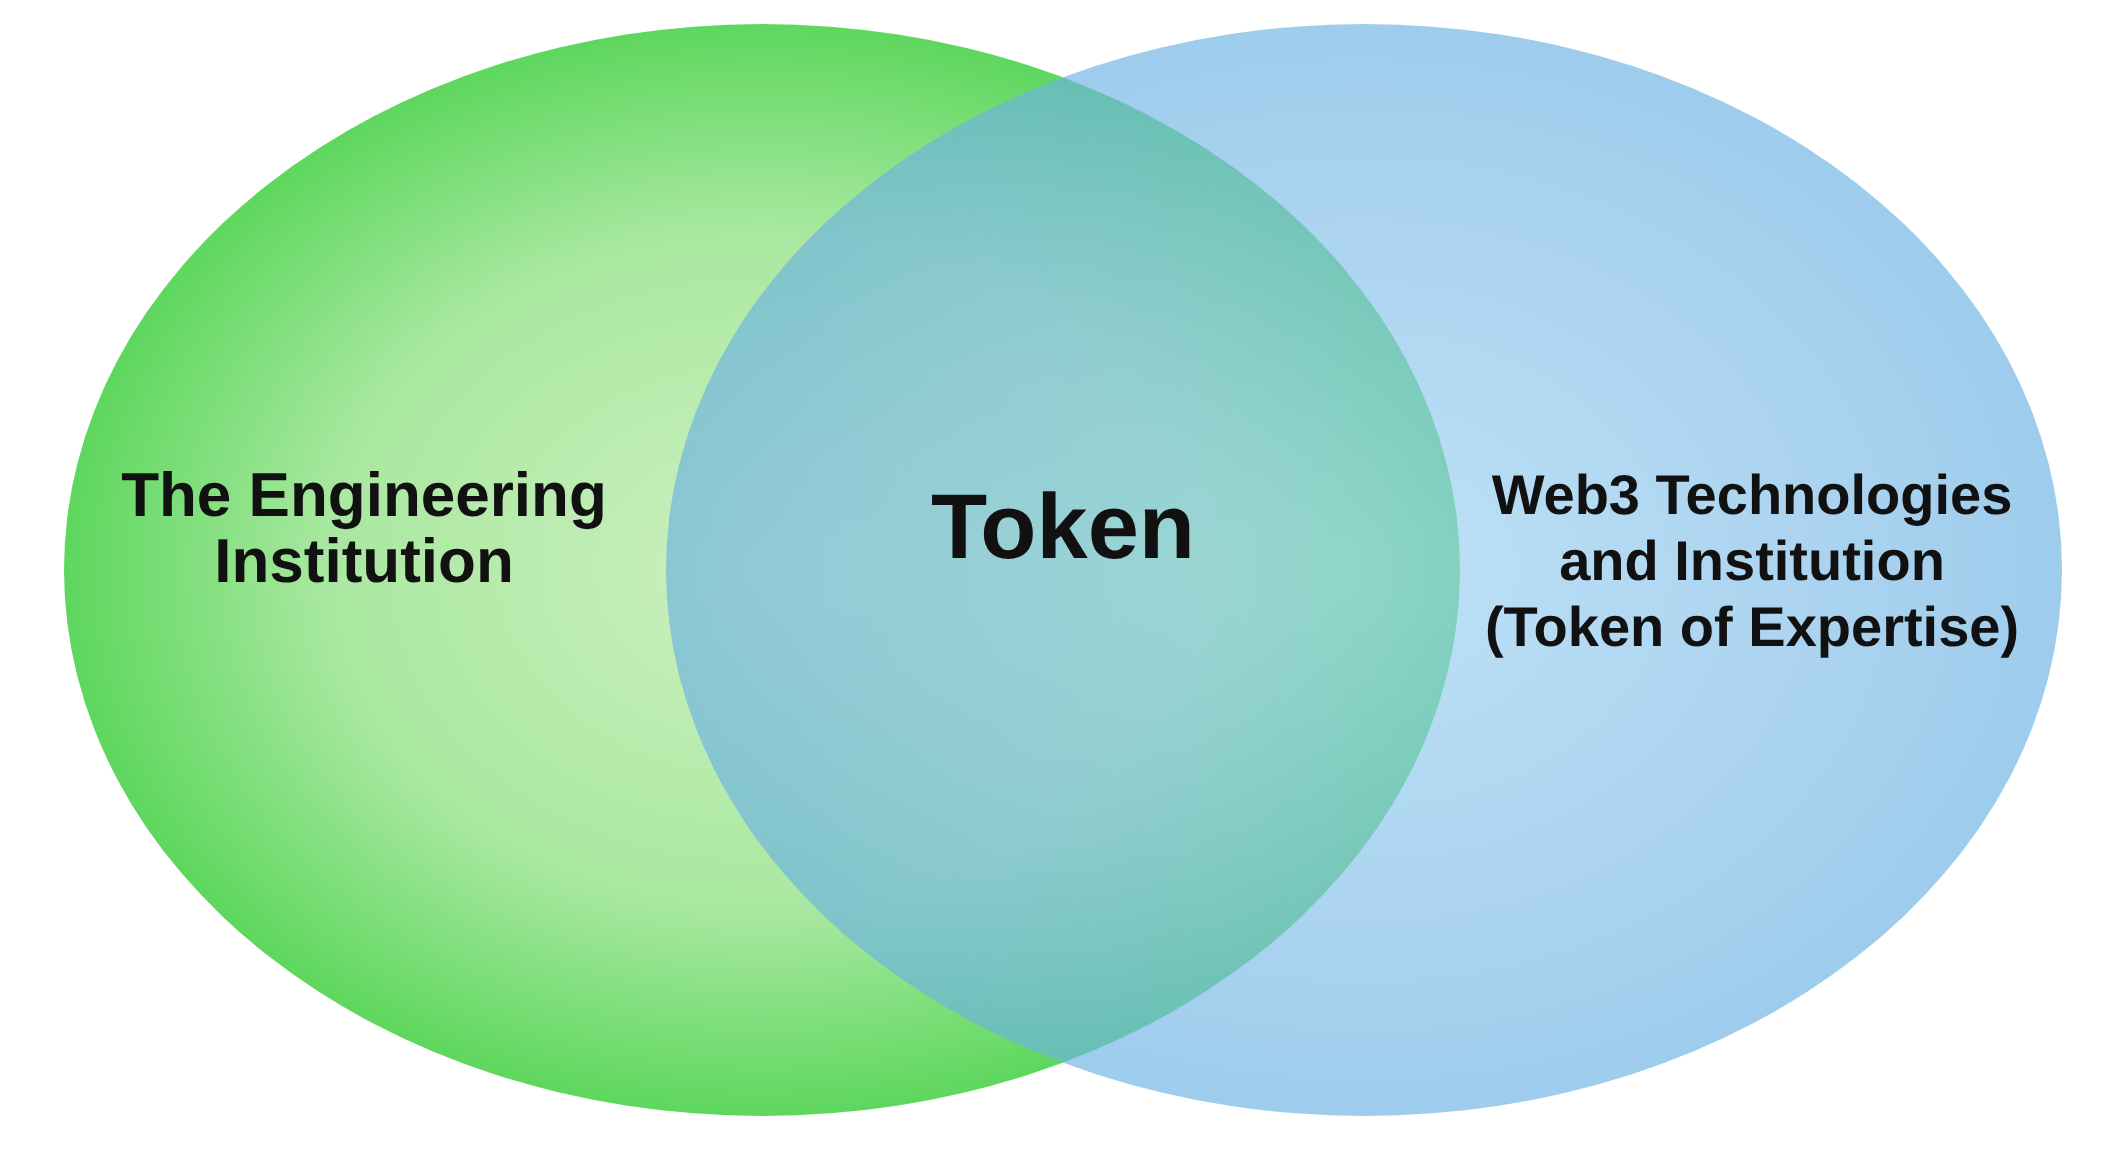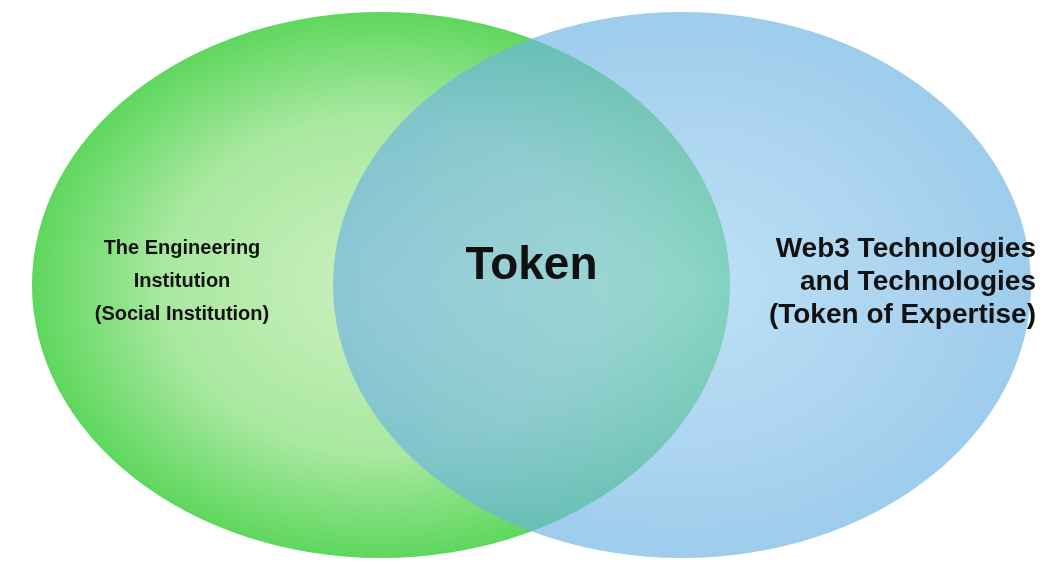--- a/index.html
+++ b/index.html
@@ -41,59 +41,57 @@
     position: absolute;
     text-align: center;
     font-weight: bold;
     color: var(--text, #111111);
     white-space: nowrap;
   }
   .label-left {
     left: 22px;
     top: 231px;
     width: 320px;
-    font-size: 20px;
+    font-size: 31px;
     line-height: 33px;
     text-align: center;
   }
   .label-center {
     left: 371px;
     top: 219px;
     width: 321px;
     font-size: 46px;
     line-height: 57px;
     margin-top: 16px;
   }
   .label-right {
     left: 716px;
     top: 231px;
     width: 320px;
     font-size: 28px;
     line-height: 33px;
-    text-align: right;
   }
 </style>
 </head>
 <body>
 
 <div class="stage">
 
   <div class="ellipse ellipse-green"></div>
 
   <div class="ellipse ellipse-blue"></div>
 
   <div class="label label-left">
     <div>The Engineering</div>
     <div>Institution</div>
-    <div>(Social Institution)</div>
   </div>
 
   <div class="label label-center">
     <div>Token</div>
   </div>
 
   <div class="label label-right">
     <div>Web3 Technologies</div>
-    <div>and Technologies</div>
+    <div>and Institution</div>
     <div>(Token of Expertise)</div>
   </div>
 
 </div>
 
 </body></html>

